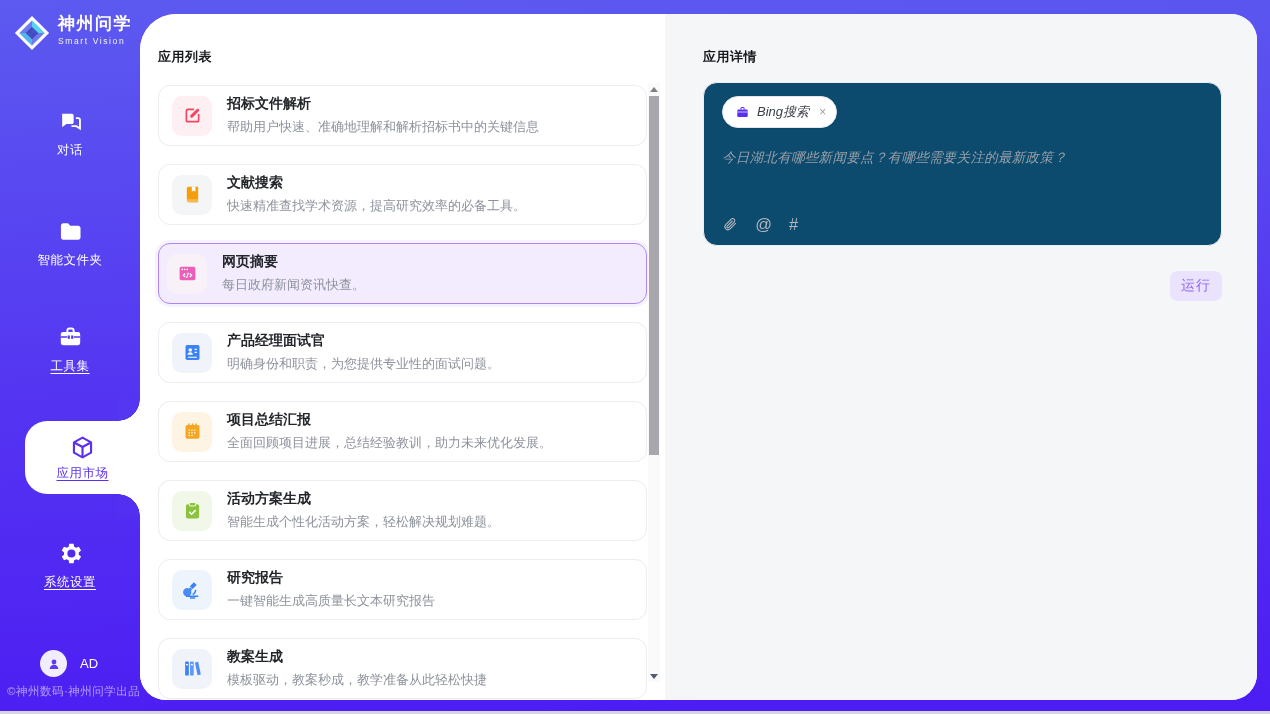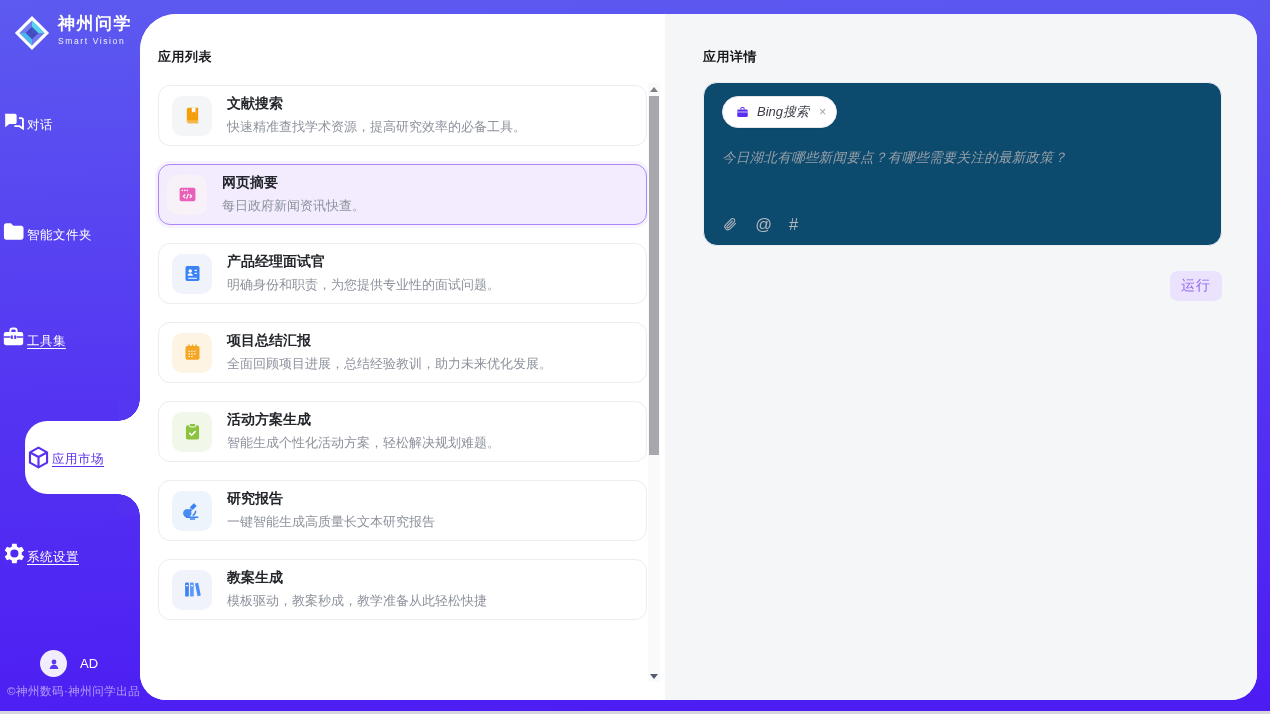--- a/index.html
+++ b/index.html
@@ -11,30 +11,30 @@
   }
   .bottom-edge{position:absolute;left:0;right:0;bottom:0;height:3px;background:#d6d6de;}
 
   
   .sidebar{position:absolute;left:0;top:0;width:140px;height:714px;}
   .logo{position:absolute;left:14px;top:15px;display:flex;gap:8px;align-items:flex-start;color:#fff;}
   .logo-diamond svg{width:36px;height:36px;display:block;}
   .logo-title{font-size:17px;font-weight:700;letter-spacing:1.5px;line-height:1.1;}
   .logo-sub{font-size:8.5px;letter-spacing:1.6px;opacity:.92;margin-top:2px;}
   .nav{position:absolute;inset:0;}
-  .nav-item{position:absolute;left:0;width:140px;display:flex;flex-direction:row;align-items:center;color:#fff;cursor:pointer;}
+  .nav-item{position:absolute;left:0;width:140px;display:flex;flex-direction:column;align-items:center;color:#fff;cursor:pointer;}
   .nav-item:nth-child(1){top:108px;}
   .nav-item:nth-child(2){top:218px;}
   .nav-item:nth-child(3){top:324px;}
   .nav-item:nth-child(5){top:540px;}
   .nav-icon svg{width:27px;height:27px;display:block;}
   .nav-label{margin-top:7px;font-size:12.5px;letter-spacing:.5px;}
   .nav-label.u{text-decoration:underline;text-underline-offset:3px;}
   .nav-item.active{left:25px;width:115px;top:421px;height:73px;background:#fff;
-    border-radius:22px 0 0 22px;justify-content:flex-start;color:var(--accent);}
+    border-radius:22px 0 0 22px;justify-content:center;color:var(--accent);}
   .nav-item.active .nav-label{color:var(--accent);margin-top:4px;}
   .nav-item.active::before{content:'';position:absolute;right:0;top:-22px;width:22px;height:22px;
     background:radial-gradient(circle at 0 0,#5537f2 21.5px,#fff 22px);}
   .nav-item.active::after{content:'';position:absolute;right:0;bottom:-22px;width:22px;height:22px;
     background:radial-gradient(circle at 0 100%,#532ff2 21.5px,#fff 22px);}
   .user-row{position:absolute;left:40px;top:650px;display:flex;align-items:center;gap:13px;color:#fff;cursor:pointer;}
   .avatar{width:27px;height:27px;border-radius:50%;background:#f1edfc;display:flex;align-items:center;justify-content:center;color:#5b3bf1;}
   .avatar svg{width:16px;height:16px;}
   .user-name{font-size:13px;}
   .copyright{position:absolute;left:7px;top:684px;font-size:11.5px;color:rgba(255,255,255,.55);letter-spacing:.5px;white-space:nowrap;}
@@ -165,20 +165,32 @@
   </div>
 
   <div class="copyright">©神州数码·神州问学出品</div>
 </aside>
 
 <main class="content">
 
   <section class="app-list-panel">
     <h1 class="panel-title">应用列表</h1>
     <div class="cards">
+  <div class="card">
+    <span class="tile" style="background: rgb(253, 239, 242); color: rgb(244, 68, 94);">
+            <svg viewBox="0 0 24 24">
+              <path d="M13.8 5H7c-1.1 0-2 .9-2 2v10c0 1.1.9 2 2 2h10c1.1 0 2-.9 2-2v-6.6" fill="none" stroke="currentColor" stroke-width="1.9"></path>
+              <path d="M9.8 14.7l-.4-2.6 7.3-7.3c.7-.7 1.8-.7 2.4 0 .7.7.7 1.8 0 2.4l-7.3 7.3z" fill="currentColor"></path>
+            </svg>
+          </span>
+    <div class="card-text">
+      <div class="card-title">招标文件解析</div>
+      <div class="card-desc">帮助用户快速、准确地理解和解析招标书中的关键信息</div>
+    </div>
+  </div>
 
   <div class="card">
     <span class="tile" style="background: rgb(244, 245, 247); color: rgb(245, 158, 11);">
             <svg viewBox="0 0 24 24" fill="currentColor">
               <path d="M5.5 5.2C5.5 4 6.5 3 7.7 3h10.8v14.4H7.7c-.8 0-1.6.3-2.2.9z"></path>
               <path d="M5.5 19.2c0-1.2 1-2.2 2.2-2.2h10.8V21H7.7c-1.2 0-2.2-.8-2.2-1.8z" opacity=".7"></path>
               <path d="M11.2 3h4.2v5.8l-2.1-1.4-2.1 1.4z" fill="#fff"></path>
             </svg>
           </span>
     <div class="card-text">

